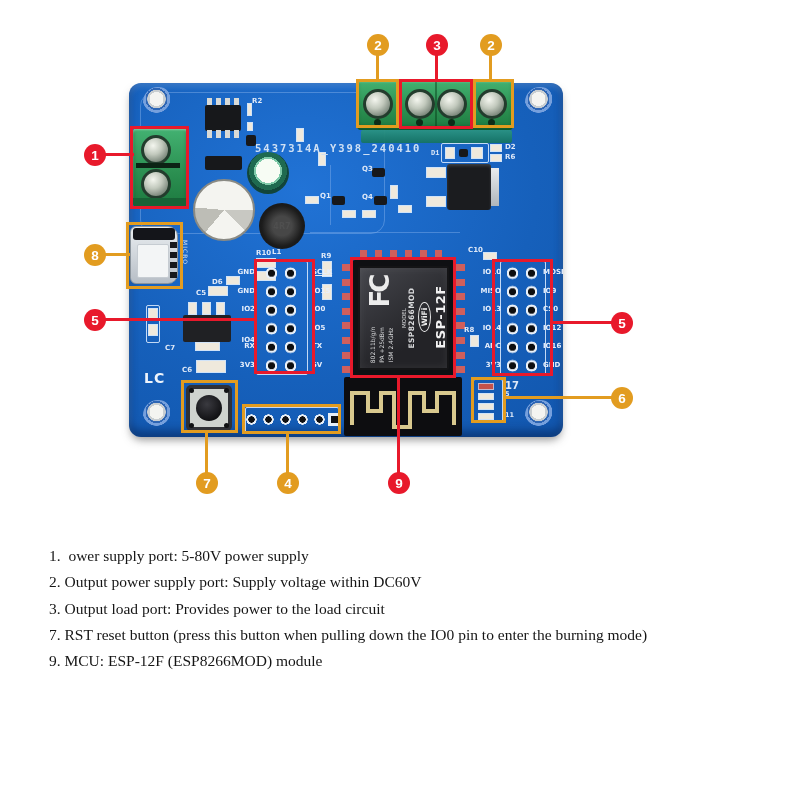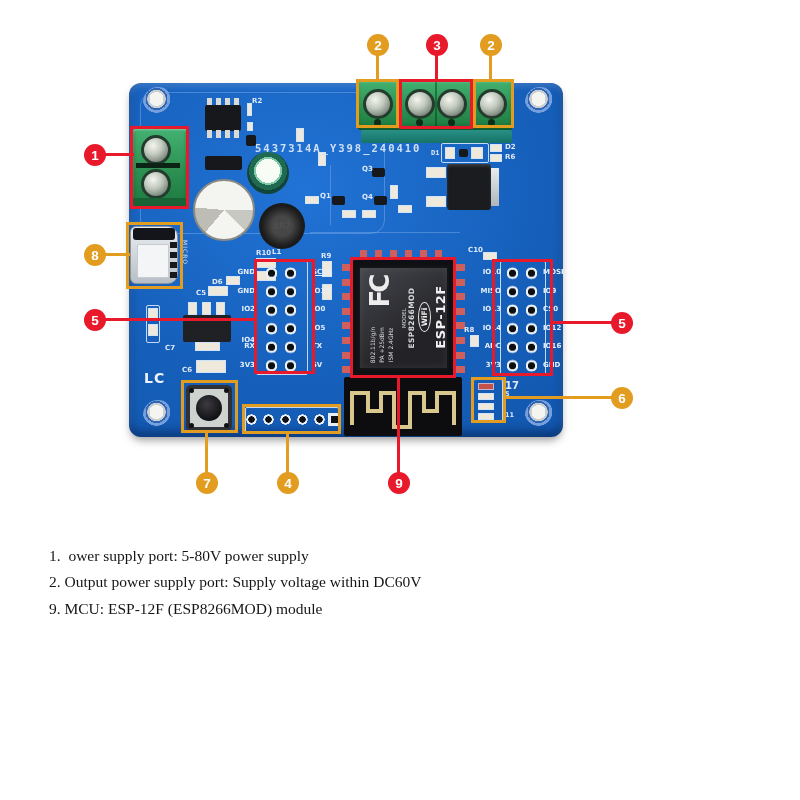--- a/index.html
+++ b/index.html
@@ -309,16 +309,18 @@
   <div class="mk red" style="left:84px;top:309px;">5</div>
   <div class="mk red" style="left:611px;top:312px;">5</div>
   <div class="mk orange" style="left:611px;top:387px;">6</div>
   <div class="mk orange" style="left:196px;top:472px;">7</div>
   <div class="mk orange" style="left:277px;top:472px;">4</div>
   <div class="mk red" style="left:388px;top:472px;">9</div>
 
   <ul class="legend">
     <li>1.  ower supply port: 5-80V power supply</li>
     <li>2. Output power supply port: Supply voltage within DC60V</li>
+    <li>3. Output load port: Provides power to the load circuit</li>
+    <li>7. RST reset button (press this button when pulling down the IO0 pin to enter the burning mode)</li>
     <li>9. MCU: ESP-12F (ESP8266MOD) module</li>
   </ul>
 
 </div>
 
 </body></html>

